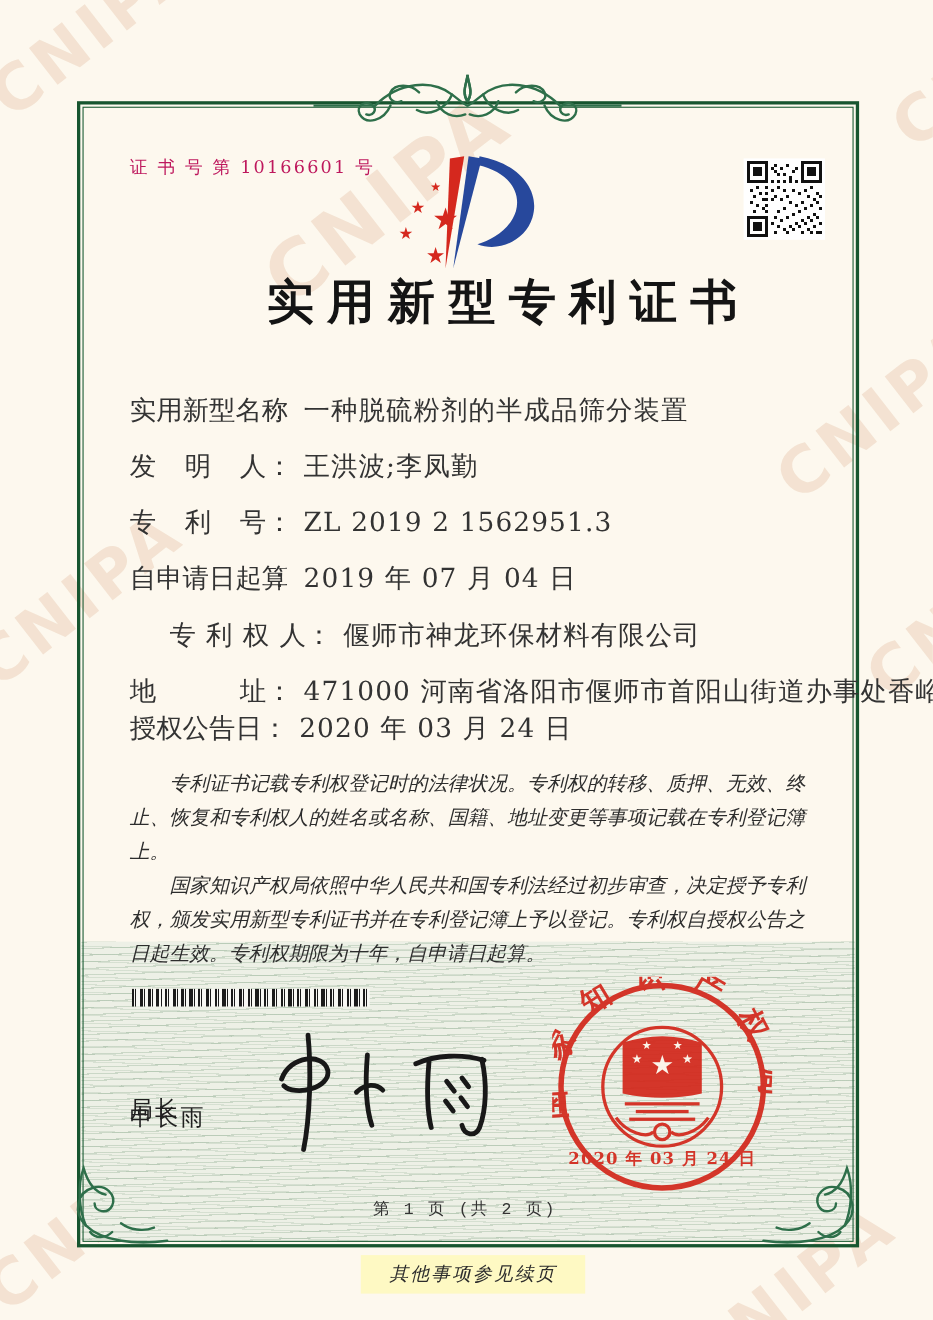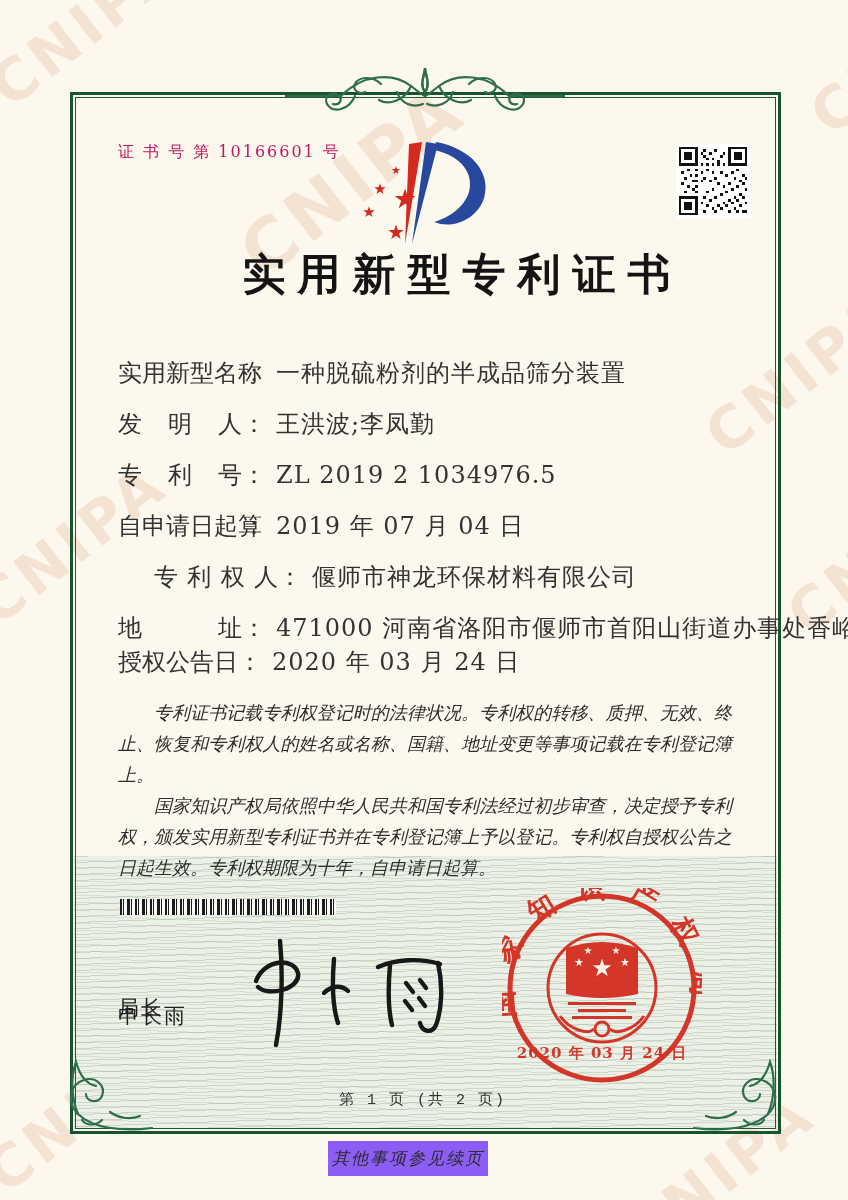--- a/index.html
+++ b/index.html
@@ -53,21 +53,21 @@
     left:120px;top:899px;width:216px;height:16px;z-index:6;
     background:repeating-linear-gradient(90deg,
       #1b1b1b 0 2px,#f8f8f4 2px 3px,#1b1b1b 3px 4px,#f8f8f4 4px 7px,
       #1b1b1b 7px 10px,#f8f8f4 10px 11px,#1b1b1b 11px 12px,#f8f8f4 12px 15px);
   }
   .director{font-family:"DejaVu Sans","Liberation Sans",sans-serif;
     font-size:21px;color:#1f1f1f;letter-spacing:2px;z-index:6;}
   .pagenum{left:70px;top:1090px;width:705px;text-align:center;
     font-size:15px;letter-spacing:2px;color:#333;z-index:6;font-family:Liberation Mono, monospace;}
   .footer-note{
-    left:328px;top:1141px;background:#8b5cf6;padding:6px 4px;
+    left:328px;top:1141px;background:#fef9c3;padding:6px 26px;
     font-size:17px;font-style:italic;letter-spacing:2px;color:#2d2d2d;z-index:6;
   }
   svg{display:block;}
 </style>
 </head>
 <body>
 
 <div class="wm" style="left:-25px;top:-8px;">CNIPA</div>
 <div class="wm" style="left:795px;top:20px;">CNIPA</div>
 <div class="wm" style="left:222px;top:140px;font-size:70px;">CNIPA</div>
@@ -153,21 +153,21 @@
 
 <div class="abs content title">实用新型专利证书</div>
 
 <div class="abs content row" style="top:357px;">
   <span class="flabel">实用新型名称</span><span class="colon">：</span><span class="fvalue">一种脱硫粉剂的半成品筛分装置</span>
 </div>
 <div class="abs content row" style="top:408px;">
   <span class="flabel">发明人</span><span class="colon">：</span><span class="fvalue">王洪波;李凤勤</span>
 </div>
 <div class="abs content row" style="top:459px;">
-  <span class="flabel">专利号</span><span class="colon">：</span><span class="fvalue">ZL 2019 2 1034976.5</span>
+  <span class="flabel">专利号</span><span class="colon">：</span><span class="fvalue">ZL 2019 2 1562951.3</span>
 </div>
 <div class="abs content row" style="top:510px;">
   <span class="flabel">自申请日起算</span><span class="colon">：</span><span class="fvalue">2019 年 07 月 04 日</span>
 </div>
 <div class="abs content row" style="top:561px;margin-left:36px;">
   <span class="flabel">专利权人</span><span class="colon">：</span><span class="fvalue">偃师市神龙环保材料有限公司</span>
 </div>
 <div class="abs content row" style="top:612px;">
   <span class="flabel">地址</span><span class="colon">：</span><span class="fvalue">471000 河南省洛阳市偃师市首阳山街道办事处香峪村</span>
 </div>

